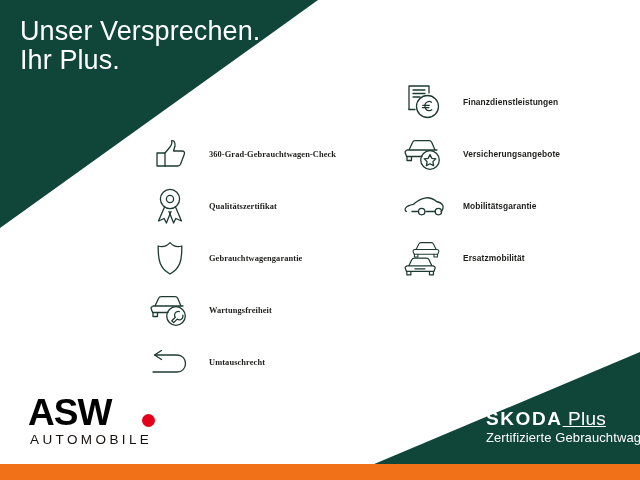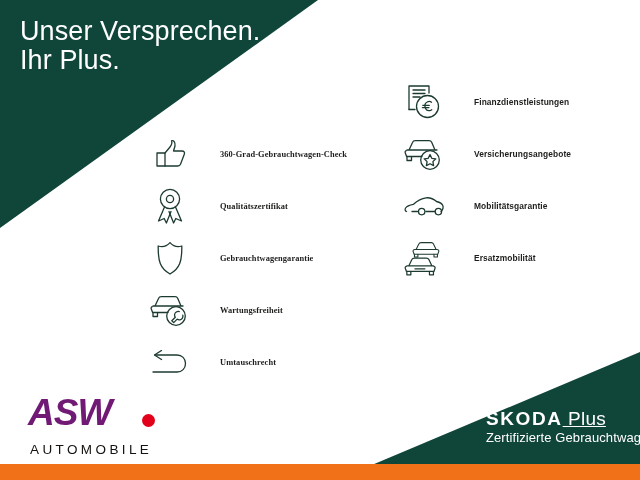--- a/index.html
+++ b/index.html
@@ -72,57 +72,56 @@
     height: 40px;
     flex: 0 0 44px;
     display: flex;
     align-items: center;
     justify-content: center;
   }
   .feature .ico svg {
     display: block;
   }
   .feature .lbl {
-    margin-left: 28px;
+    margin-left: 17px;
     font-size: 8.4px;
     font-weight: bold;
     color: #1d1d1b;
     letter-spacing: 0.1px;
     white-space: nowrap;
   }
 
   
   .asw {
     position: absolute;
     left: 28px; top: 396px;
     width: 140px;
   }
   .asw-main {
     font-size: 37px;
     font-weight: bold;
-    font-style: italic;
-    color: #701a75;
+    color: #000000;
     letter-spacing: -1px;
     line-height: 34px;
     display: flex;
     align-items: flex-end;
     gap: 28px;
   }
   .asw-dot {
     width: 13px; height: 13px;
     border-radius: 50%;
     background: #e2001a;
     margin-left: 3px;
     margin-bottom: 3px;
   }
   .asw-sub {
     font-size: 13.5px;
     color: #16120f;
     letter-spacing: 3.4px;
-    margin-top: 12px;
+    margin-top: 2px;
     padding-left: 2px;
   }
 
   
   .skoda {
     position: absolute;
     left: 486px; top: 408px;
     color: #ffffff;
   }
   .skoda-main {

